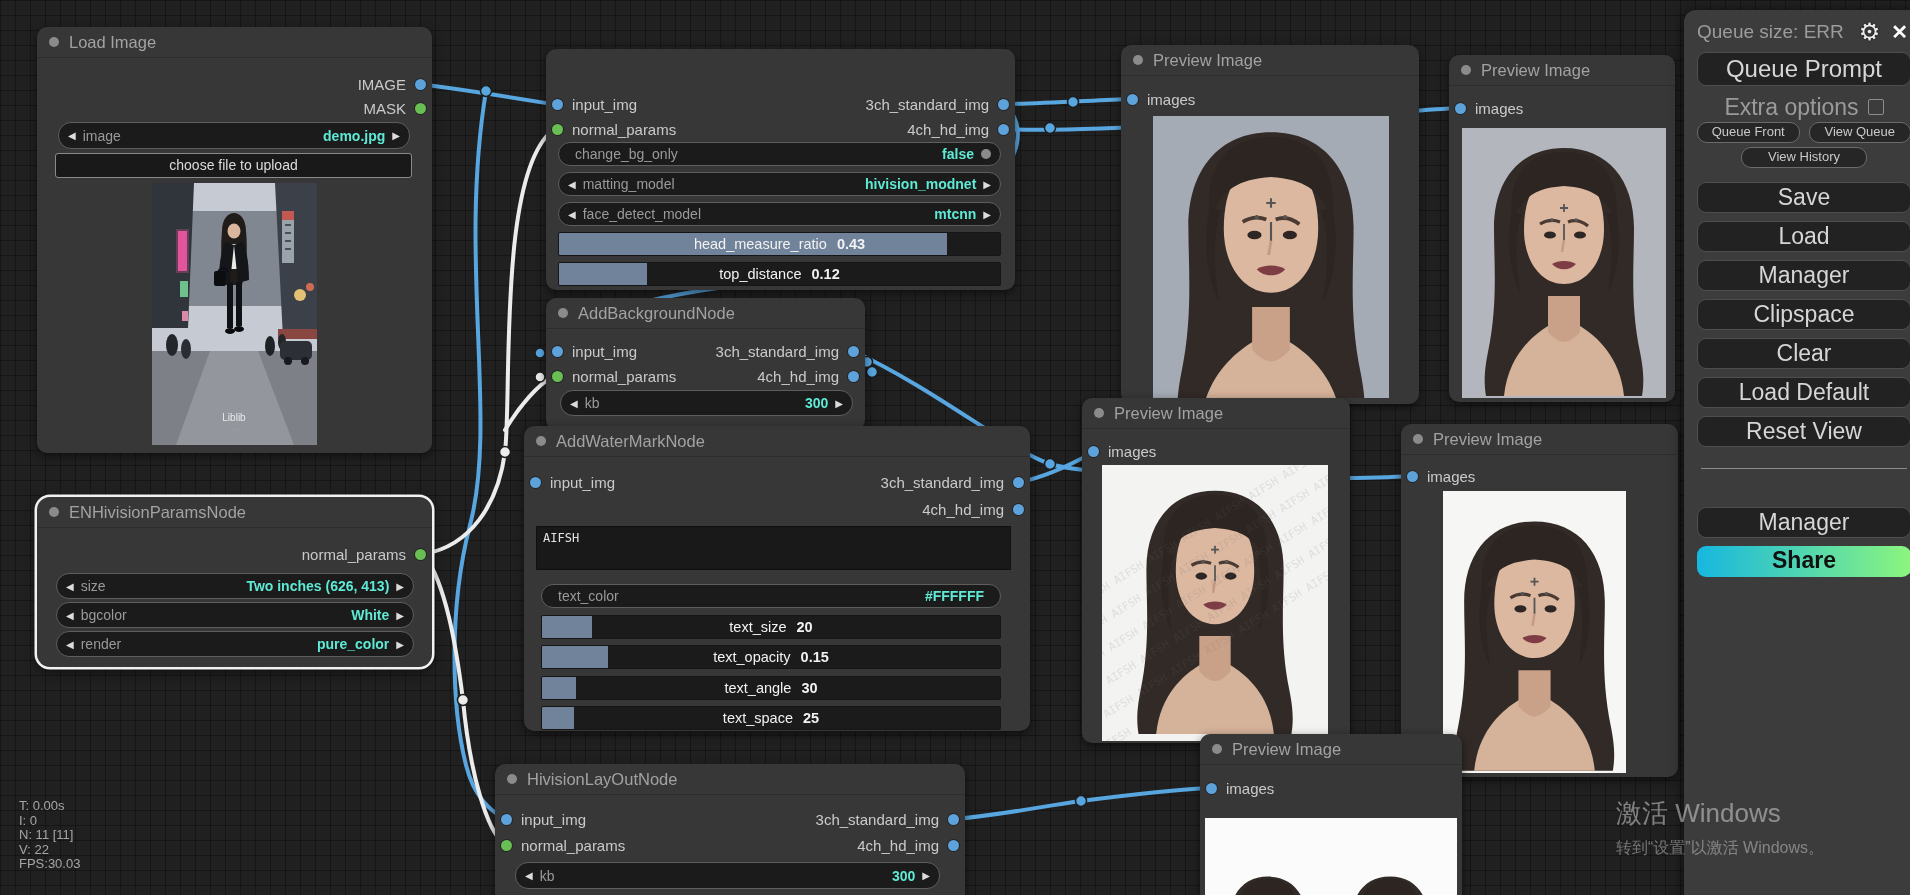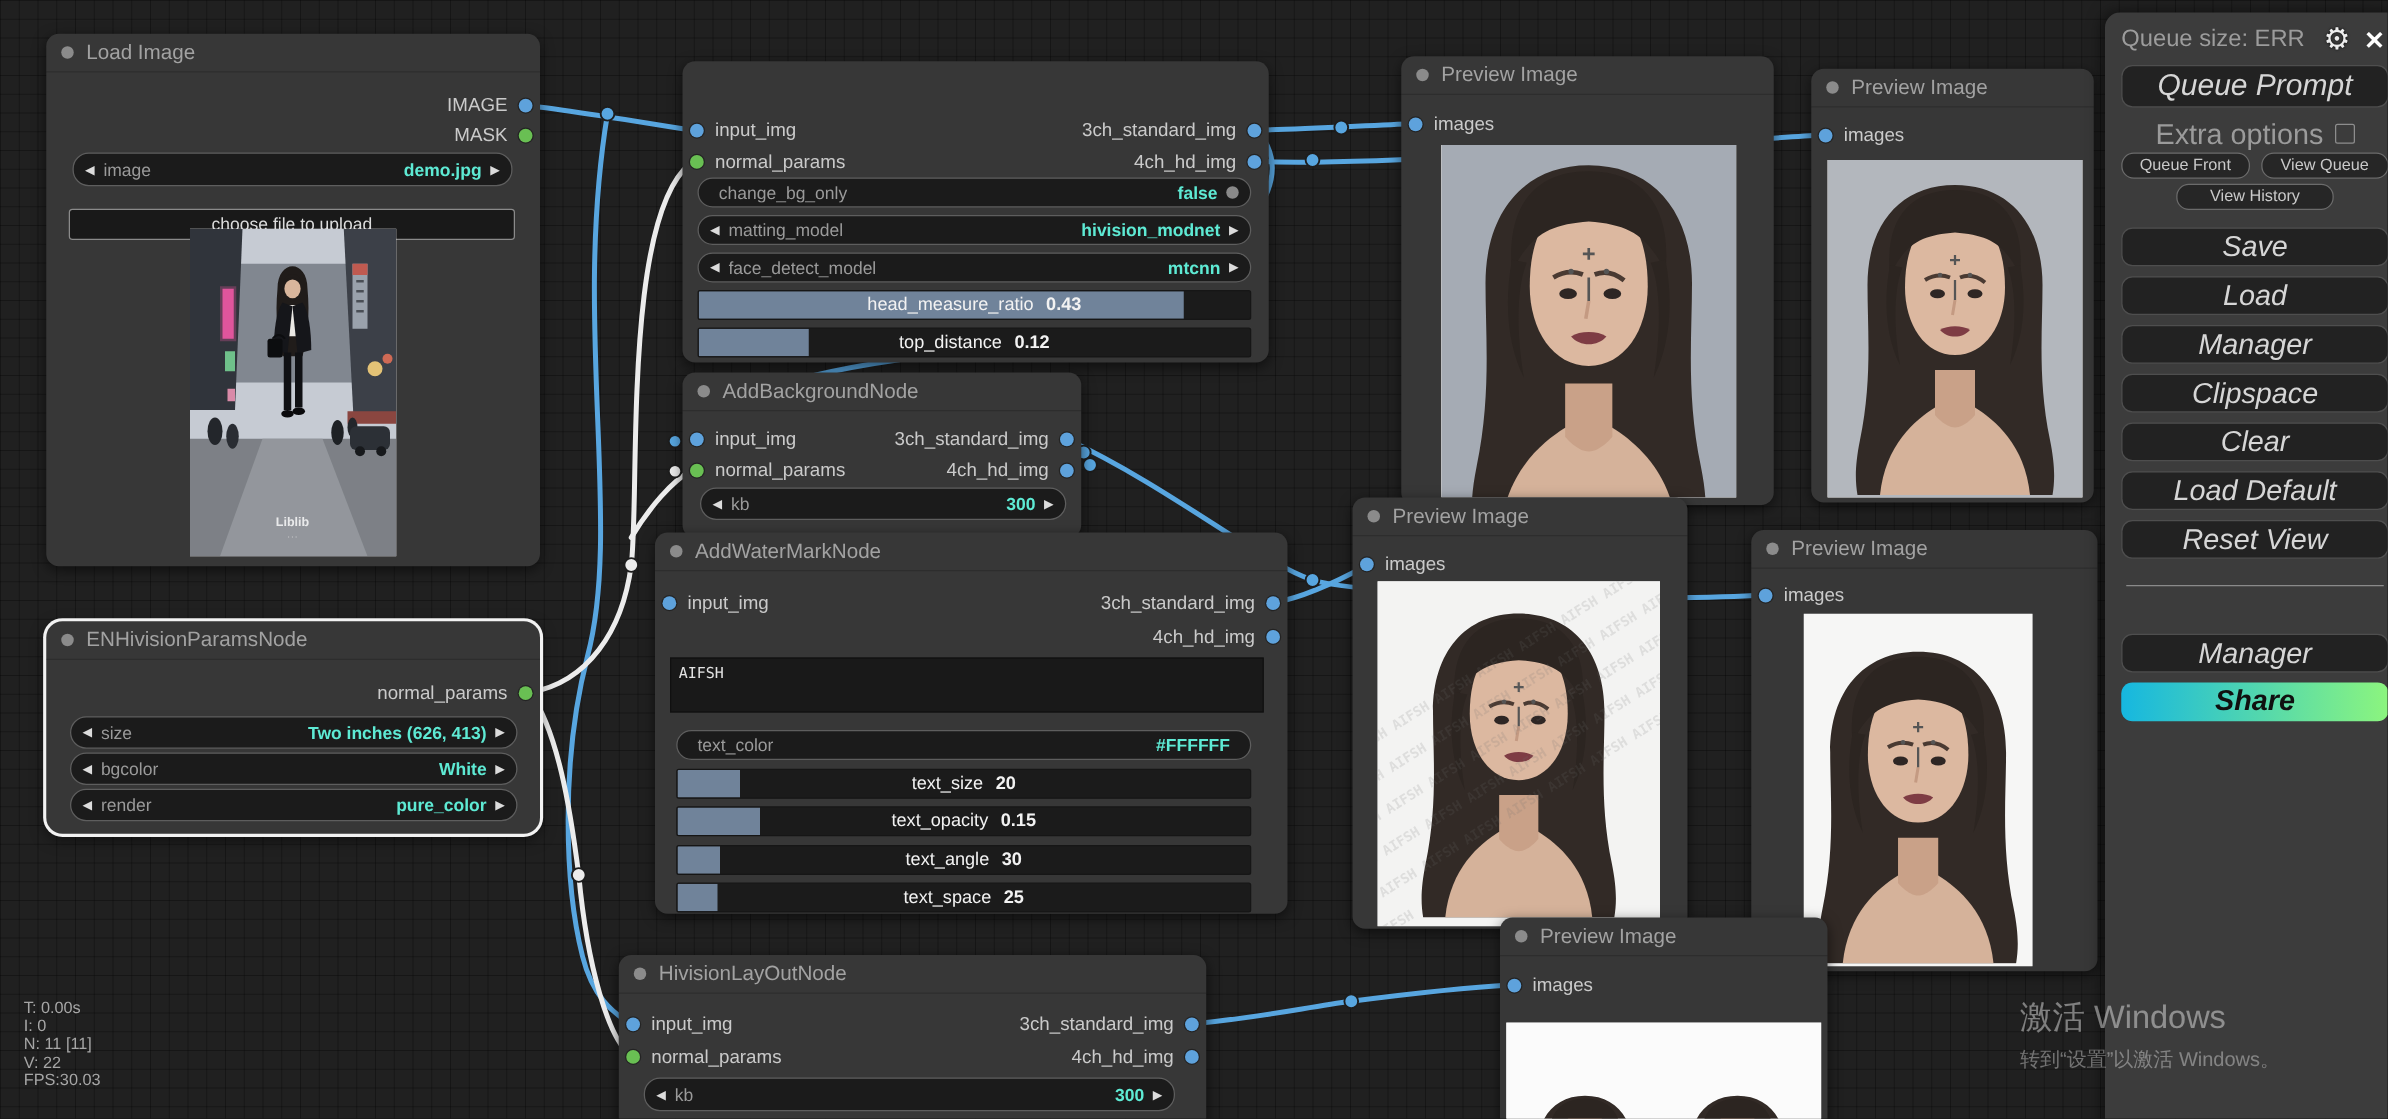--- a/index.html
+++ b/index.html
@@ -37,37 +37,37 @@
     overflow:hidden;box-sizing:border-box;}
   .sfill{position:absolute;left:0;top:0;bottom:0;background:#70839a;}
   .sltext{position:relative;display:flex;justify-content:center;gap:10px;
     font-size:14.5px;color:#f2f2f2;align-items:center;height:100%;}
   .sltext .v{font-weight:bold}
 
   .upload-btn{position:absolute;background:#191919;border:1px solid #8a8a8a;border-radius:3px;
     color:#dcdcdc;font-size:14px;text-align:center;line-height:23px;box-sizing:border-box;}
   .ta{position:absolute;background:#191919;border:1px solid #101010;color:#e2e2e2;
     font-family:"DejaVu Sans Mono",monospace;font-size:12px;padding:4px 6px;box-sizing:border-box;}
-  .pimg{position:absolute;overflow:hidden;background:#fff;font-weight:bold;}
+  .pimg{position:absolute;overflow:hidden;background:#fff;}
   .pimg svg{width:100%;height:100%;}
   .wmark{position:absolute;inset:0;overflow:hidden;pointer-events:none;}
   .wm-fill{display:block;width:620px;transform:rotate(-32deg) translate(-120px,-60px);
     font-family:"DejaVu Sans Mono",monospace;font-size:11px;line-height:27px;
     color:rgba(110,110,110,.16);word-break:break-all;}
 
   #menu{position:absolute;left:1684px;top:10px;width:240px;height:920px;background:#3c3c3c;
     border-radius:12px;box-shadow:-2px 0 12px rgba(0,0,0,.5);padding:8px 13px;
     box-sizing:border-box;z-index:10;color:#d6d6d6;}
   .mhead{display:flex;align-items:center;gap:8px;height:28px;}
   .qsize{flex:1;font-size:19px;color:#9c9c9c;white-space:nowrap;}
   .gear{font-size:24px;color:#ededed;line-height:1;cursor:pointer;text-shadow:0 0 2px #000;}
   .mclose{font-size:20px;font-weight:bold;color:#fff;cursor:pointer;padding:0 3px;}
   .mbtn{display:block;width:100%;height:31px;margin:8px 0;background:#222;
     border:1px solid #4e4e4e;border-radius:9px;color:#d6d6d6;font-size:23px;line-height:29px;
-    text-align:center;box-sizing:border-box;cursor:pointer;font-family:"Liberation Sans",sans-serif;font-style:italic;}
+    text-align:center;box-sizing:border-box;cursor:pointer;font-family:"Liberation Sans",sans-serif;}
   .qprompt{height:34px;font-size:24px;line-height:32px;margin-top:6px;}
   .extra{display:flex;align-items:center;justify-content:center;gap:9px;height:26px;
     font-size:23px;color:#9b9b9b;}
   .cbox{width:14px;height:14px;border:1.5px solid #8d8d8d;border-radius:2px;background:transparent;}
   .srow{display:flex;gap:9px;margin:2px 0;}
   .sbtn{flex:1;height:19px;border:1px solid #6b6b6b;border-radius:10px;background:#262626;
     color:#c9c9c9;font-size:13px;line-height:17px;text-align:center;cursor:pointer;white-space:nowrap;}
   .vh{width:58%;margin:4px auto 14px auto;display:block;}
   .mdivider{height:1px;background:#8a8a8a;margin:21px 4px 38px 4px;}
   .share{background:linear-gradient(90deg,#16b7e0,#8cf57e);color:#101010;font-weight:bold;border:none;}
@@ -144,21 +144,21 @@
     <div class="prow" style="right:6px;top:70px">
       <span>MASK</span>
         <span class="pdot green"></span>
     </div>
     <div class="pill" style="left:21px;right:22px;top:95px;height:27px">
       <span class="arr">◀</span>
       <span class="wlabel">image</span>
       <span class="wvalue">demo.jpg</span>
       <span class="arr">▶</span>
     </div>
-    <div class="upload-btn" style="left:18px;right:20px;top:140px;height:25px">choose file to upload</div>
+    <div class="upload-btn" style="left:18px;right:20px;top:126px;height:25px">choose file to upload</div>
     <div class="pimg" style="left:115px;top:156px;width:165px;height:262px">
       <svg viewBox="0 0 165 262" preserveAspectRatio="none">
         <rect width="165" height="262" fill="#c6cbd3"></rect>
         <rect x="35" y="28" width="95" height="95" fill="#6a707a" opacity=".75"></rect>
         <path d="M0,0 h42 l-6,145 h-36 Z" fill="#30343b"></path>
         <rect x="26" y="48" width="9" height="40" fill="#e0559c"></rect>
         <rect x="24" y="46" width="13" height="44" fill="#e0559c" opacity=".3"></rect>
         <rect x="28" y="98" width="8" height="16" fill="#6fc08a"></rect>
         <rect x="30" y="128" width="6" height="10" fill="#d98aa8"></rect>
         <path d="M123,0 h42 v155 h-34 Z" fill="#3c4048"></path>

